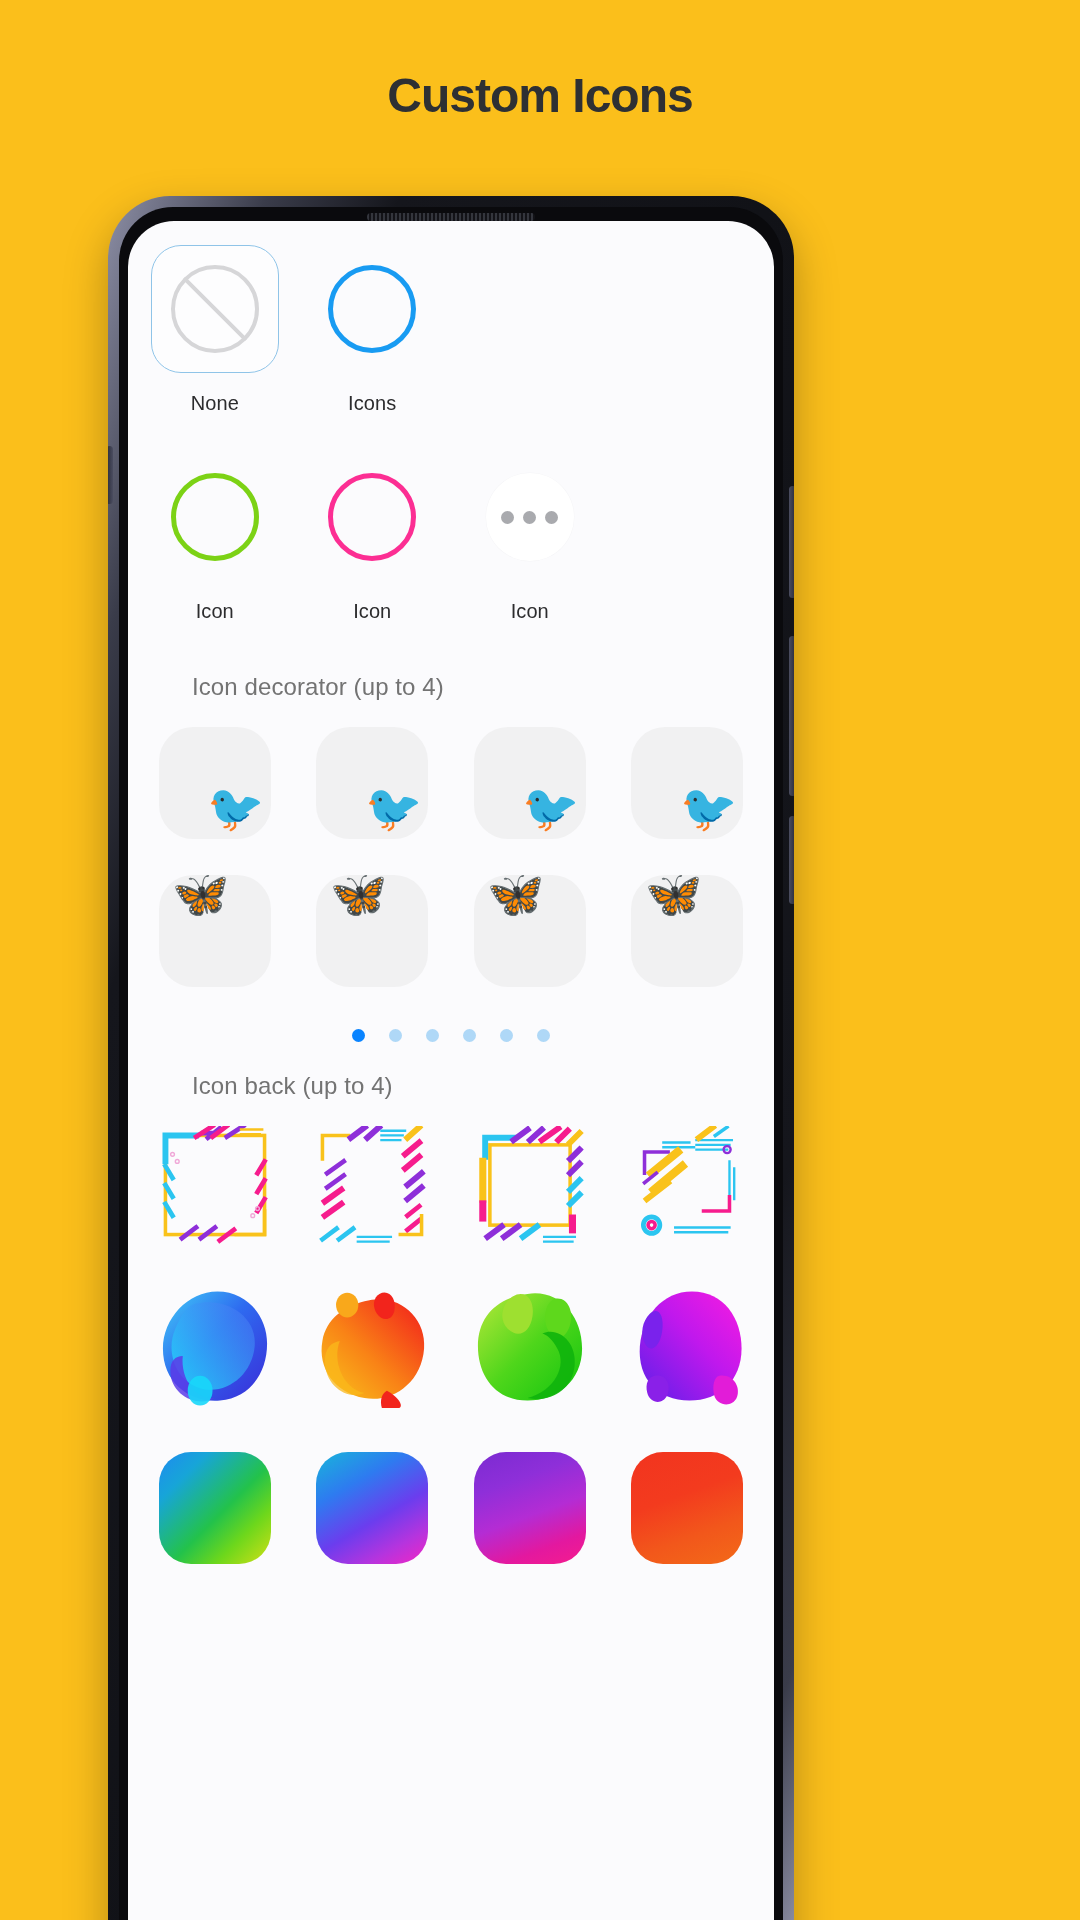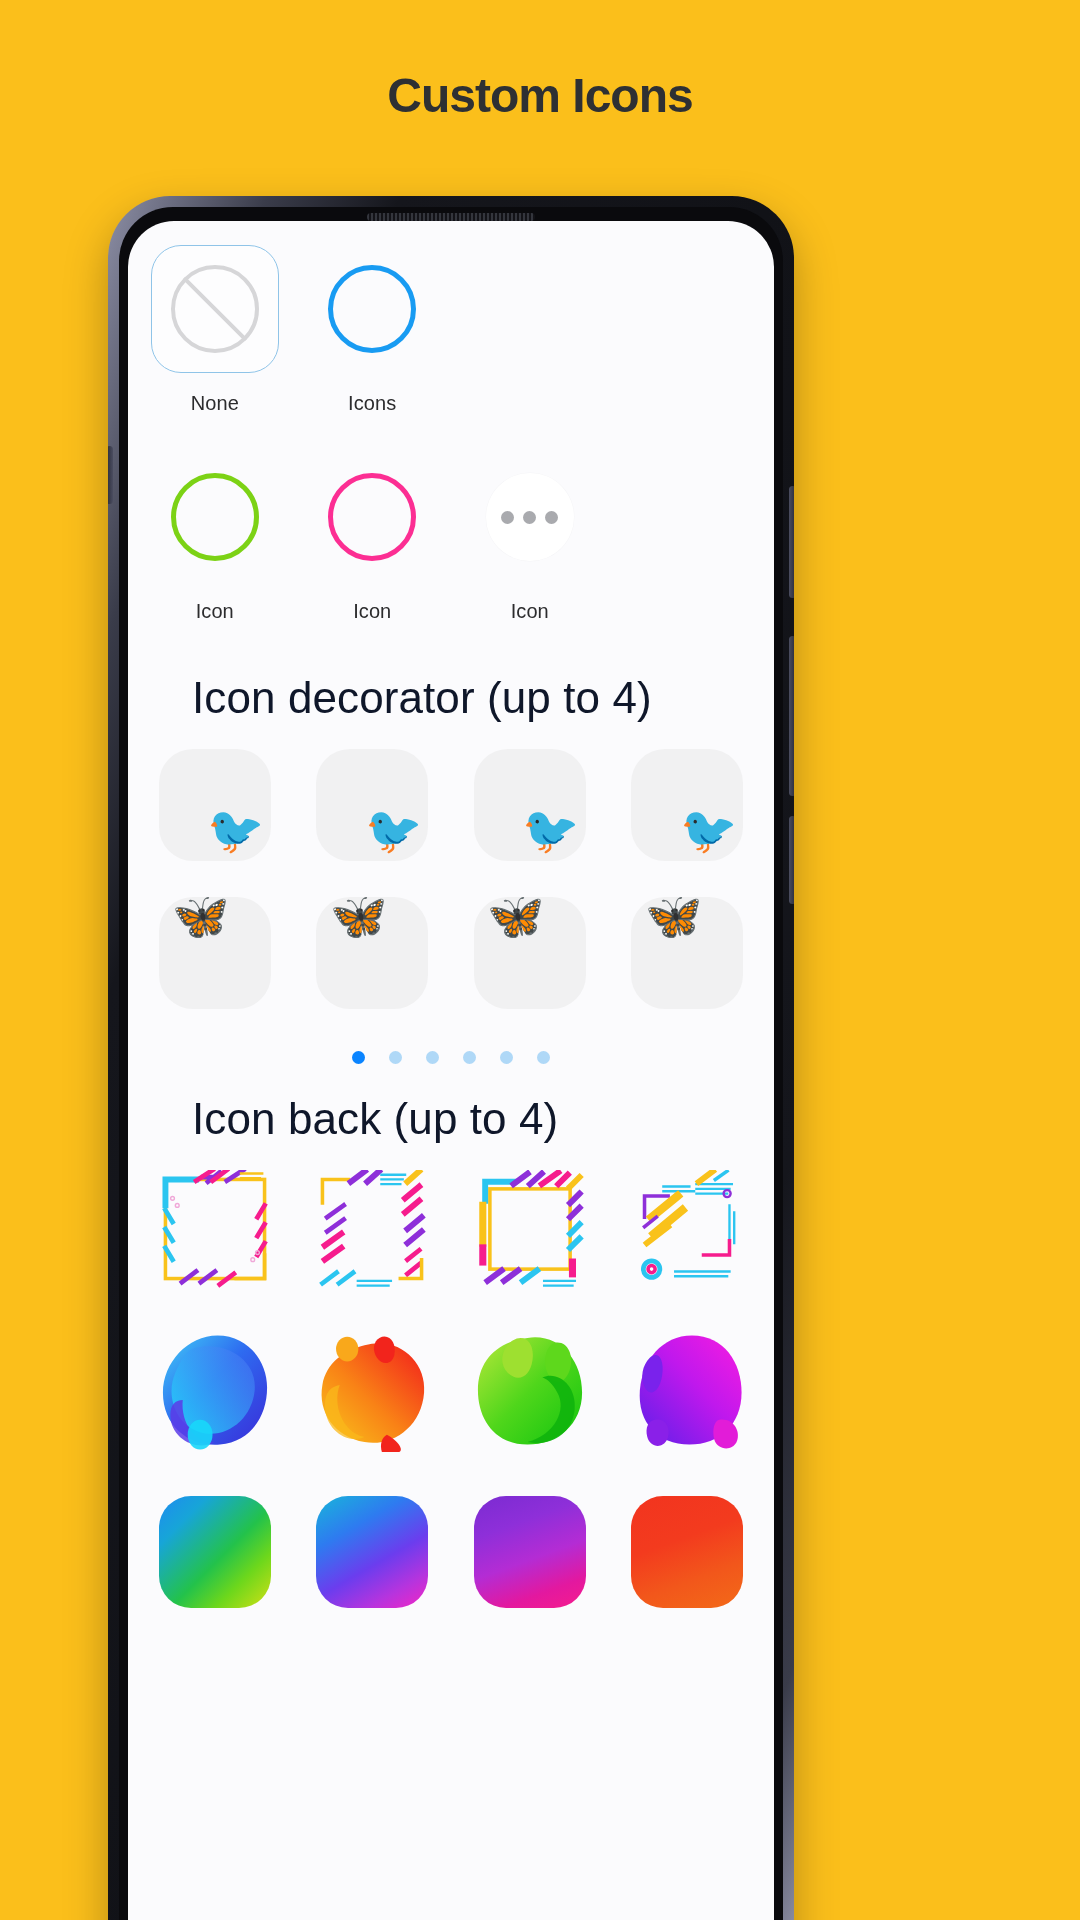--- a/index.html
+++ b/index.html
@@ -140,22 +140,22 @@
     margin-top: 20px;
     font-size: 20px;
     color: #2C2C2E;
     line-height: 1;
     letter-spacing:.1px;
   }
 
   
   .section-title {
     margin: 52px 0 10px 56px;
-    font-size: 44px;
-    color: #0f172a;
+    font-size: 24px;
+    color: #737373;
     letter-spacing: .1px;
   }
 
   
   .tile-row { margin-top: 26px; }
   .tile-cell { display:flex; align-items:center; justify-content:center; }
   .tile {
     width: 112px; height: 112px;
     border-radius: 34px;
     background:#F1F1F2;

